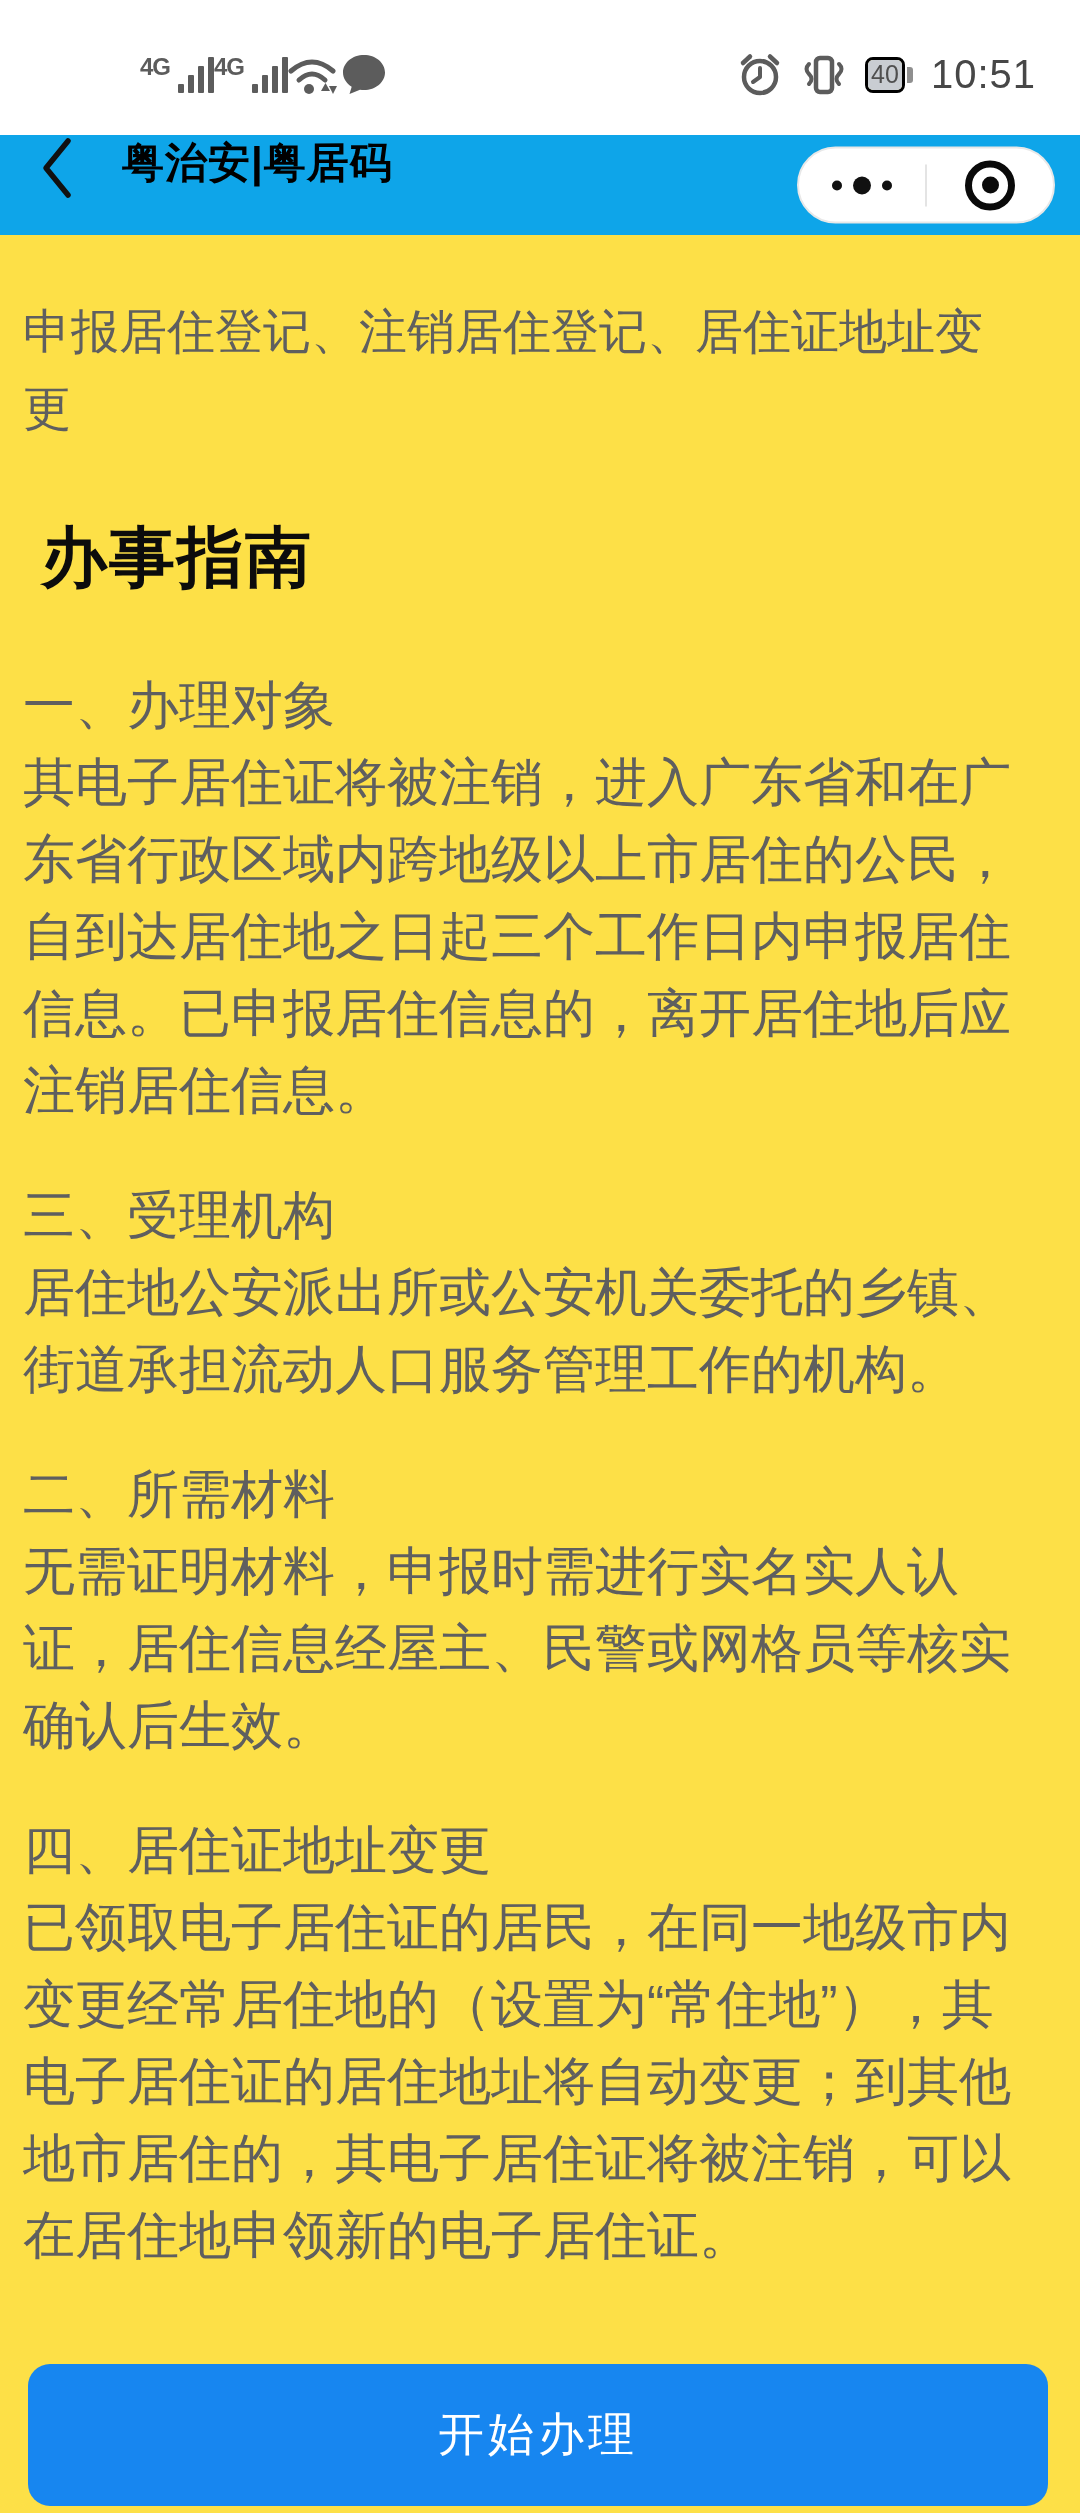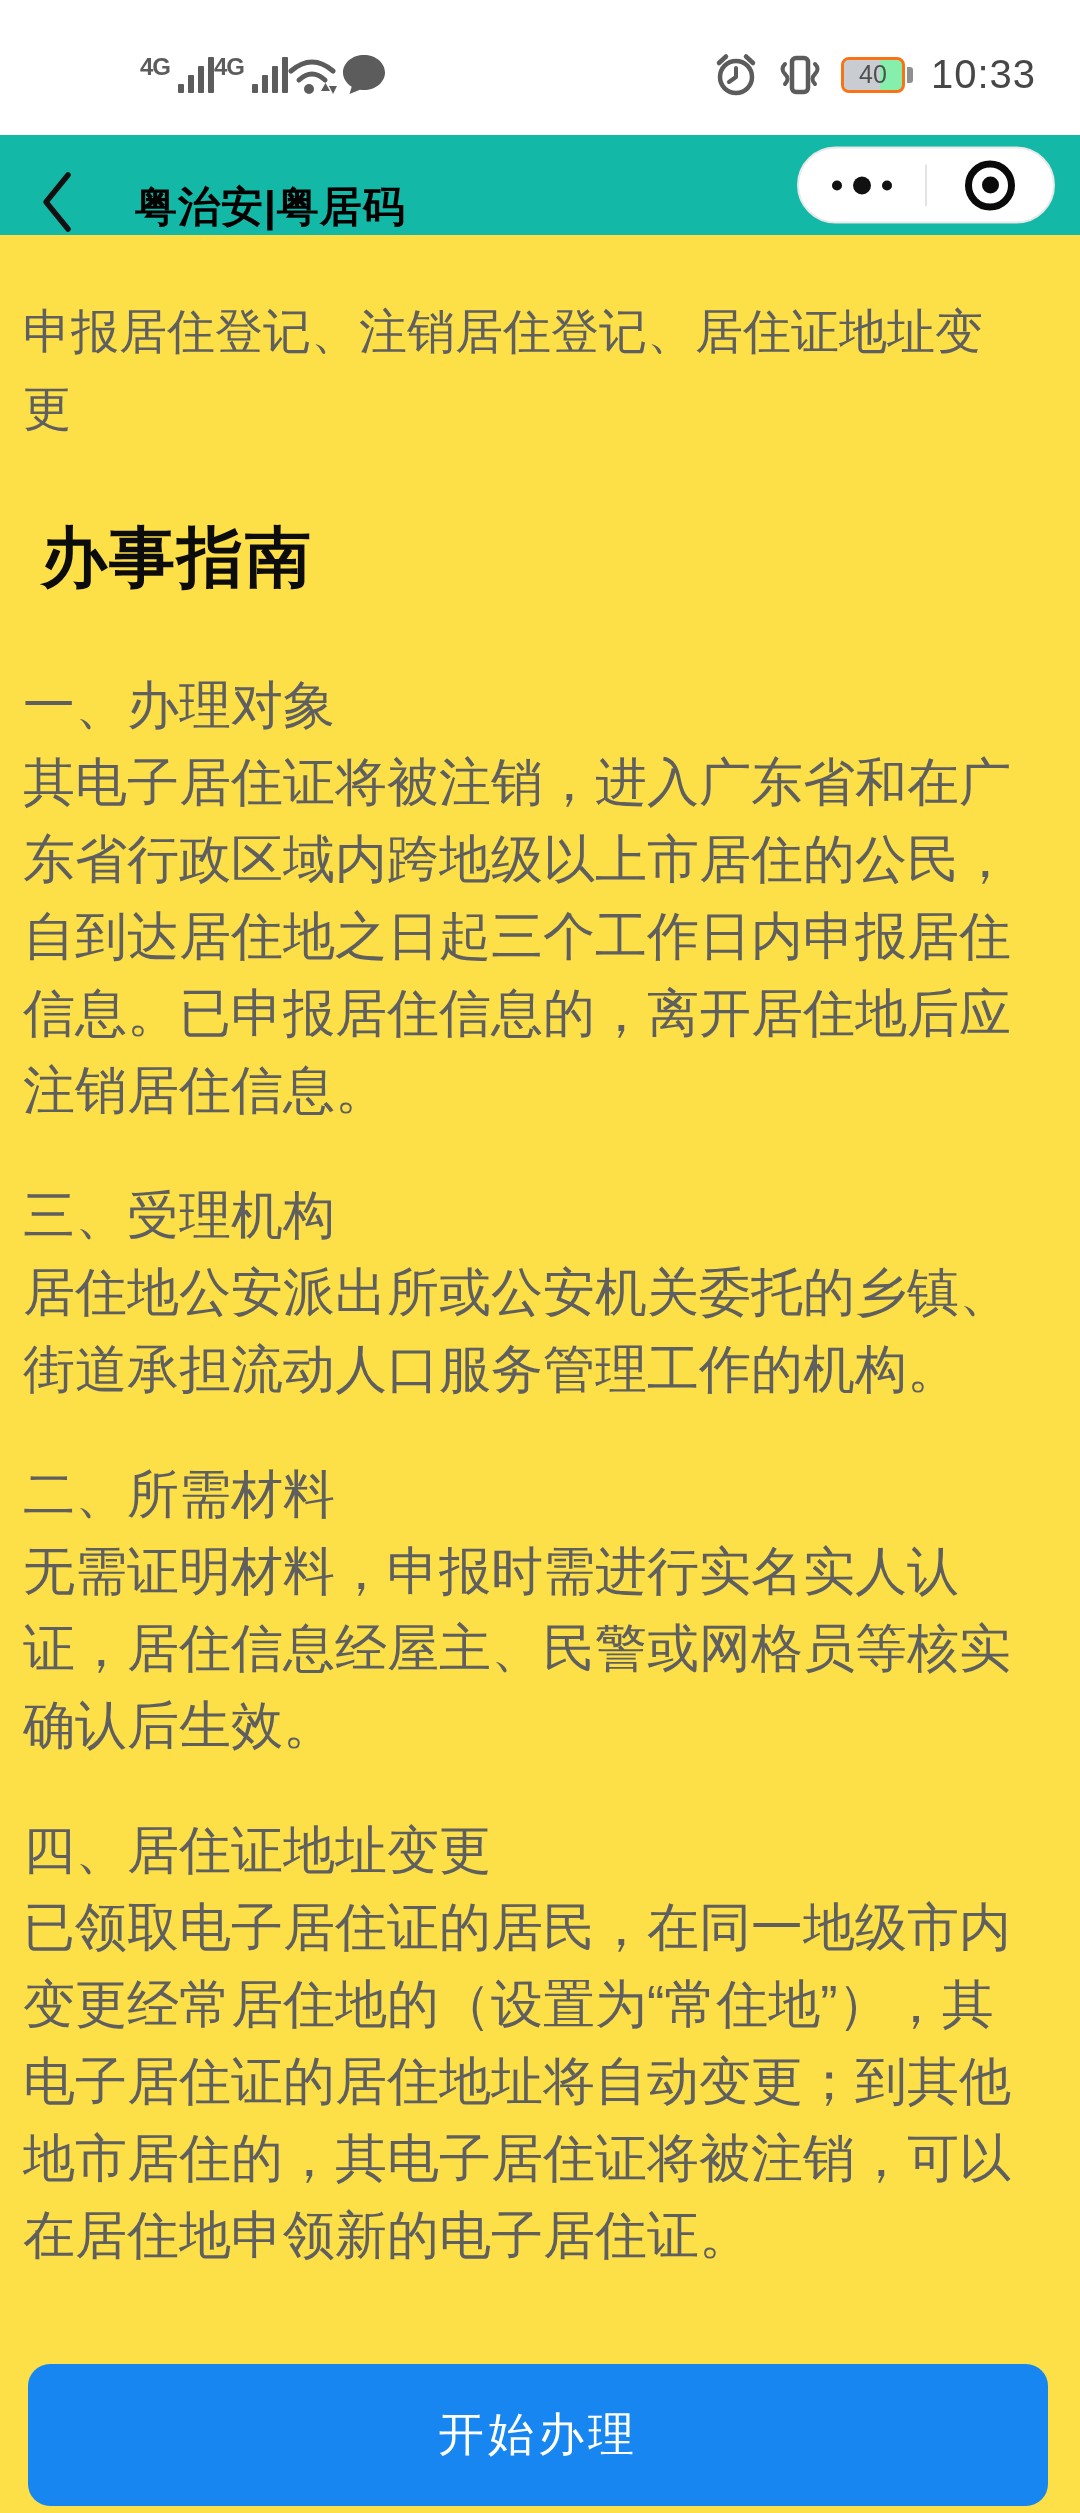--- a/index.html
+++ b/index.html
@@ -17,27 +17,27 @@
   .sb-left,.sb-right{display:flex;align-items:center;}
   .sb-left{}
   .sb-right{gap:18px;}
   .signal{display:flex;align-items:flex-end;gap:8px;}
   .sig-label{font-size:24px;font-weight:bold;line-height:1;transform:translateY(-14px);letter-spacing:-1px;}
   .bars{display:flex;align-items:flex-end;gap:4px;height:36px;}
   .bar{width:6px;background:#5c5c5c;border-radius:1px;}
   .b1{height:9px;}.b2{height:18px;}.b3{height:27px;}.b4{height:36px;}
   .icon-svg{display:block;}
   .battery-wrap{display:flex;align-items:center;}
-  .battery{position:relative;width:64px;height:36px;border:3px solid #f97316;border-radius:8px;box-sizing:border-box;background:#86efac;overflow:hidden;}
+  .battery{position:relative;width:40px;height:36px;border:3px solid #000000;border-radius:8px;box-sizing:border-box;background:#fef9c3;overflow:hidden;}
   .battery-fill{position:absolute;left:0;top:0;bottom:0;width:36px;background:#c9cdd2;}
   .battery-num{position:absolute;inset:0;display:flex;align-items:center;justify-content:center;font-size:25px;color:#4f4f4f;}
   .battery-nub{width:6px;height:16px;background:#8f8f8f;border-radius:0 3px 3px 0;margin-left:2px;}
   .time{font-size:40px;color:#474747;letter-spacing:1px;}
   
-  .navbar{height:100px;display:flex;align-items:flex-end;position:relative;padding-left:38px;background:#14b8a6;gap:13px;}
+  .navbar{height:100px;display:flex;align-items:flex-start;position:relative;padding-left:38px;background:#0ea5e9;}
   .back-btn{width:44px;height:66px;display:flex;align-items:center;cursor:pointer;background:none;border:none;padding:0;}
   .nav-title{font-size:42px;font-weight:700;color:#000;margin-left:40px;letter-spacing:1px;}
   .capsule{
     position:absolute;right:25px;top:50%;transform:translateY(-50%);
     width:258px;height:77px;box-sizing:border-box;
     border:2px solid #e8e8e8;border-radius:40px;background:#fff;
     display:flex;align-items:center;
   }
   .cap-half{flex:1;height:100%;display:flex;align-items:center;justify-content:center;cursor:pointer;}
   .cap-divider{width:2px;height:42px;background:#e4e4e4;}
@@ -109,21 +109,21 @@
       <path d="M8 12 q-5 5 0 10 q5 5 0 10" stroke="#5c5c5c" stroke-width="4" fill="none" stroke-linecap="round"></path>
       <path d="M38 12 q5 5 0 10 q-5 5 0 10" stroke="#5c5c5c" stroke-width="4" fill="none" stroke-linecap="round"></path>
     </svg>
     <div class="battery-wrap">
       <div class="battery">
         <div class="battery-fill"></div>
         <div class="battery-num">40</div>
       </div>
       <div class="battery-nub"></div>
     </div>
-    <span class="time">10:33</span>
+    <span class="time">10:51</span>
   </div>
 </div>
 
 <div class="navbar">
   <button class="back-btn">
     <svg width="36" height="66" viewBox="0 0 36 66">
       <polyline points="30,6 8,33 30,60" stroke="#111" stroke-width="5.5" fill="none" stroke-linecap="round" stroke-linejoin="round"></polyline>
     </svg>
   </button>
   <span class="nav-title">粤治安|粤居码</span>

